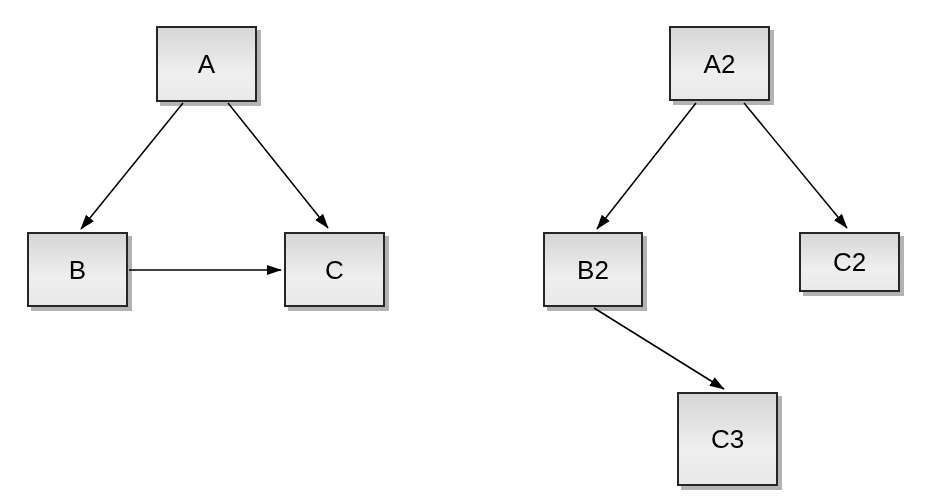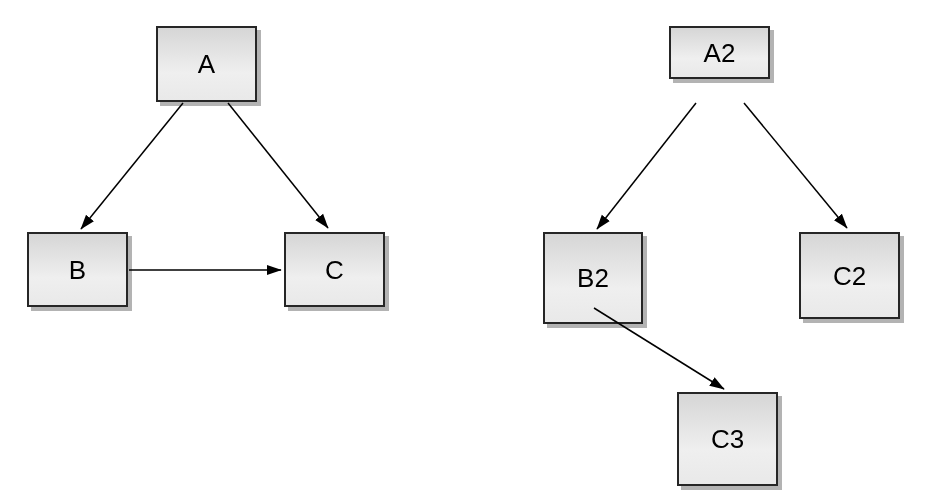--- a/index.html
+++ b/index.html
@@ -49,23 +49,23 @@
     fill: none;
   }
   .arrowhead {
     fill: var(--edge-stroke, #000000);
     stroke: none;
   }
   
   #node-a  { left: 156px; top: 26px;  width: 101px; height: 76px; }
   #node-b  { left: 27px;  top: 232px; width: 101px; height: 75px; }
   #node-c  { left: 284px; top: 232px; width: 101px; height: 75px; }
-  #node-a2 { left: 669px; top: 26px;  width: 101px; height: 53px; }
-  #node-b2 { left: 543px; top: 232px; width: 100px; height: 92px; }
-  #node-c2 { left: 799px; top: 232px; width: 101px; height: 87px; }
+  #node-a2 { left: 669px; top: 26px;  width: 101px; height: 75px; }
+  #node-b2 { left: 543px; top: 232px; width: 100px; height: 75px; }
+  #node-c2 { left: 799px; top: 232px; width: 101px; height: 60px; }
   #node-c3 { left: 677px; top: 392px; width: 101px; height: 94px; }
 </style>
 </head>
 <body>
 
 <div class="canvas">
 
   <div class="node" id="node-a">
     <span class="node-label">A</span>
   </div>

